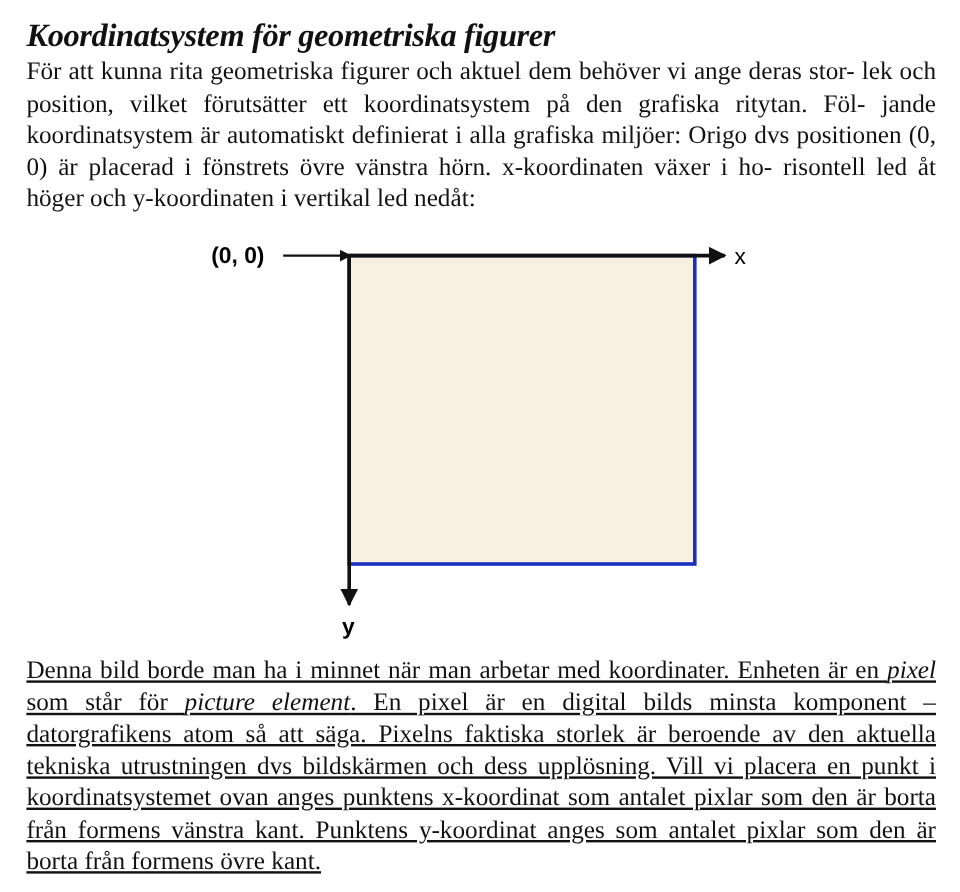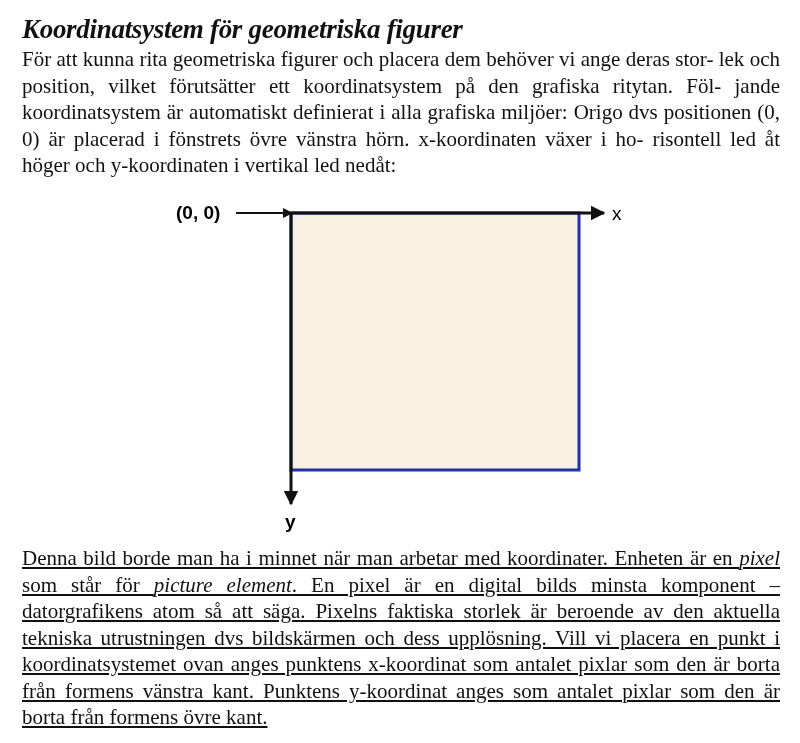--- a/index.html
+++ b/index.html
@@ -20,21 +20,21 @@
   .diagram { position: absolute; left: 0; top: 190px; width: 800px; height: 350px; }
   .lbl { font-family: "Liberation Sans", sans-serif; font-size: 19px; }
   .lbl-b { font-weight: bold; }
 </style>
 </head>
 <body>
 
 <h1 class="title">Koordinatsystem för geometriska figurer</h1>
 
 <p class="para para1">
-  <span>För att kunna rita geometriska figurer och placera dem behöver vi ange deras stor-</span>
+  <span>För att kunna rita geometriska figurer och aktuel dem behöver vi ange deras stor-</span>
   <span>lek och position, vilket förutsätter ett koordinatsystem på den grafiska ritytan. Föl-</span>
   <span>jande koordinatsystem är automatiskt definierat i alla grafiska miljöer: Origo dvs</span>
   <span>positionen (0, 0) är placerad i fönstrets övre vänstra hörn. x-koordinaten växer i ho-</span>
   <span>risontell led åt höger och y-koordinaten i vertikal led nedåt:</span>
 </p>
 
 <svg class="diagram" viewBox="0 190 800 350" xmlns="http://www.w3.org/2000/svg">
   <defs>
     <marker id="ah" viewBox="0 0 10 10" refX="9" refY="5" markerWidth="5" markerHeight="5" orient="auto">
       <path d="M0,0 L10,5 L0,10 z" fill="#111"></path>

